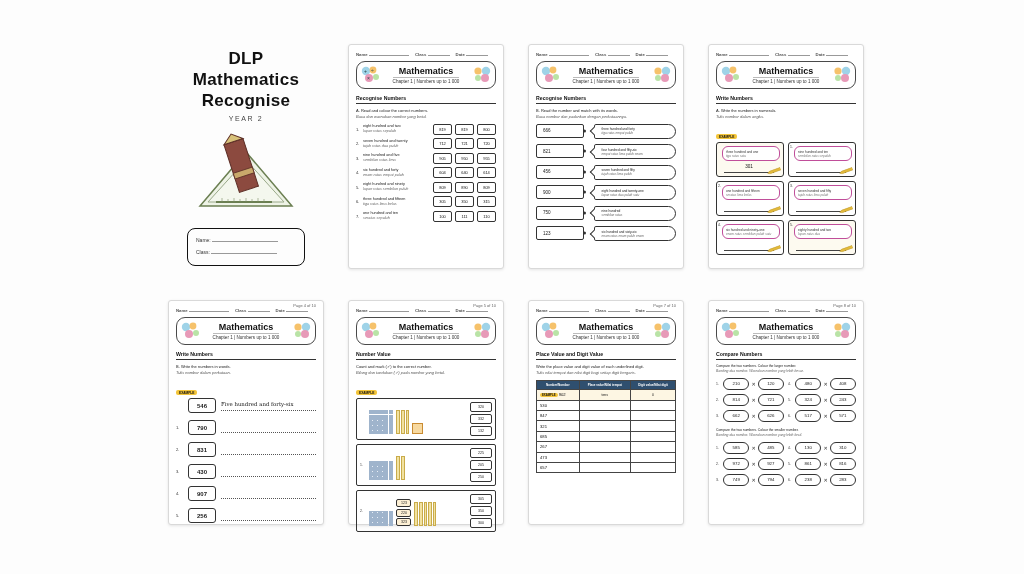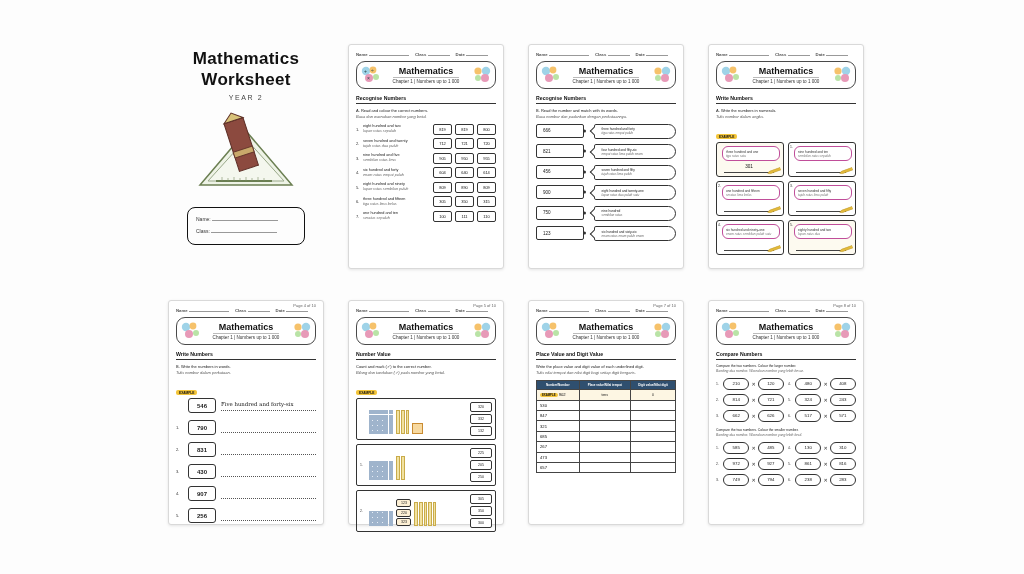--- a/index.html
+++ b/index.html
@@ -99,22 +99,23 @@
   .xmark{font-size:5px;color:#333;}
   .subinstr{font-size:3.4px;line-height:5px;color:#222;margin:1px 0 4px;}
   .subinstr em{font-style:italic;color:#666;display:block;}
 </style>
 </head>
 <body>
 
 <div class="stage">
 
   <div class="cover">
+    <div class="t1">DLP</div>
     <div class="t2">Mathematics</div>
-    <div class="t3">Worksheet</div>
+    <div class="t3">Recognise</div>
     <div class="yr">YEAR 2</div>
     <div class="art">
       <svg viewBox="0 0 120 86" width="120" height="86">
         <polygon points="14,76 60,22 106,76" fill="#eef3e6" stroke="#6b7f52" stroke-width="1.5"></polygon>
         <polygon points="22,72 60,30 98,72" fill="#f4f7ee" stroke="#9aa98a" stroke-width="1"></polygon>
         <g transform="rotate(-18 58 44)">
           <rect x="48" y="10" width="20" height="50" fill="#8c4a3f" stroke="#5d2f27" stroke-width="1"></rect>
           <polygon points="48,10 68,10 58,2" fill="#d8c27a" stroke="#5d2f27" stroke-width="1"></polygon>
           <rect x="48" y="40" width="20" height="6" fill="#c9a96b" stroke="#5d2f27" stroke-width=".8"></rect>
         </g>

